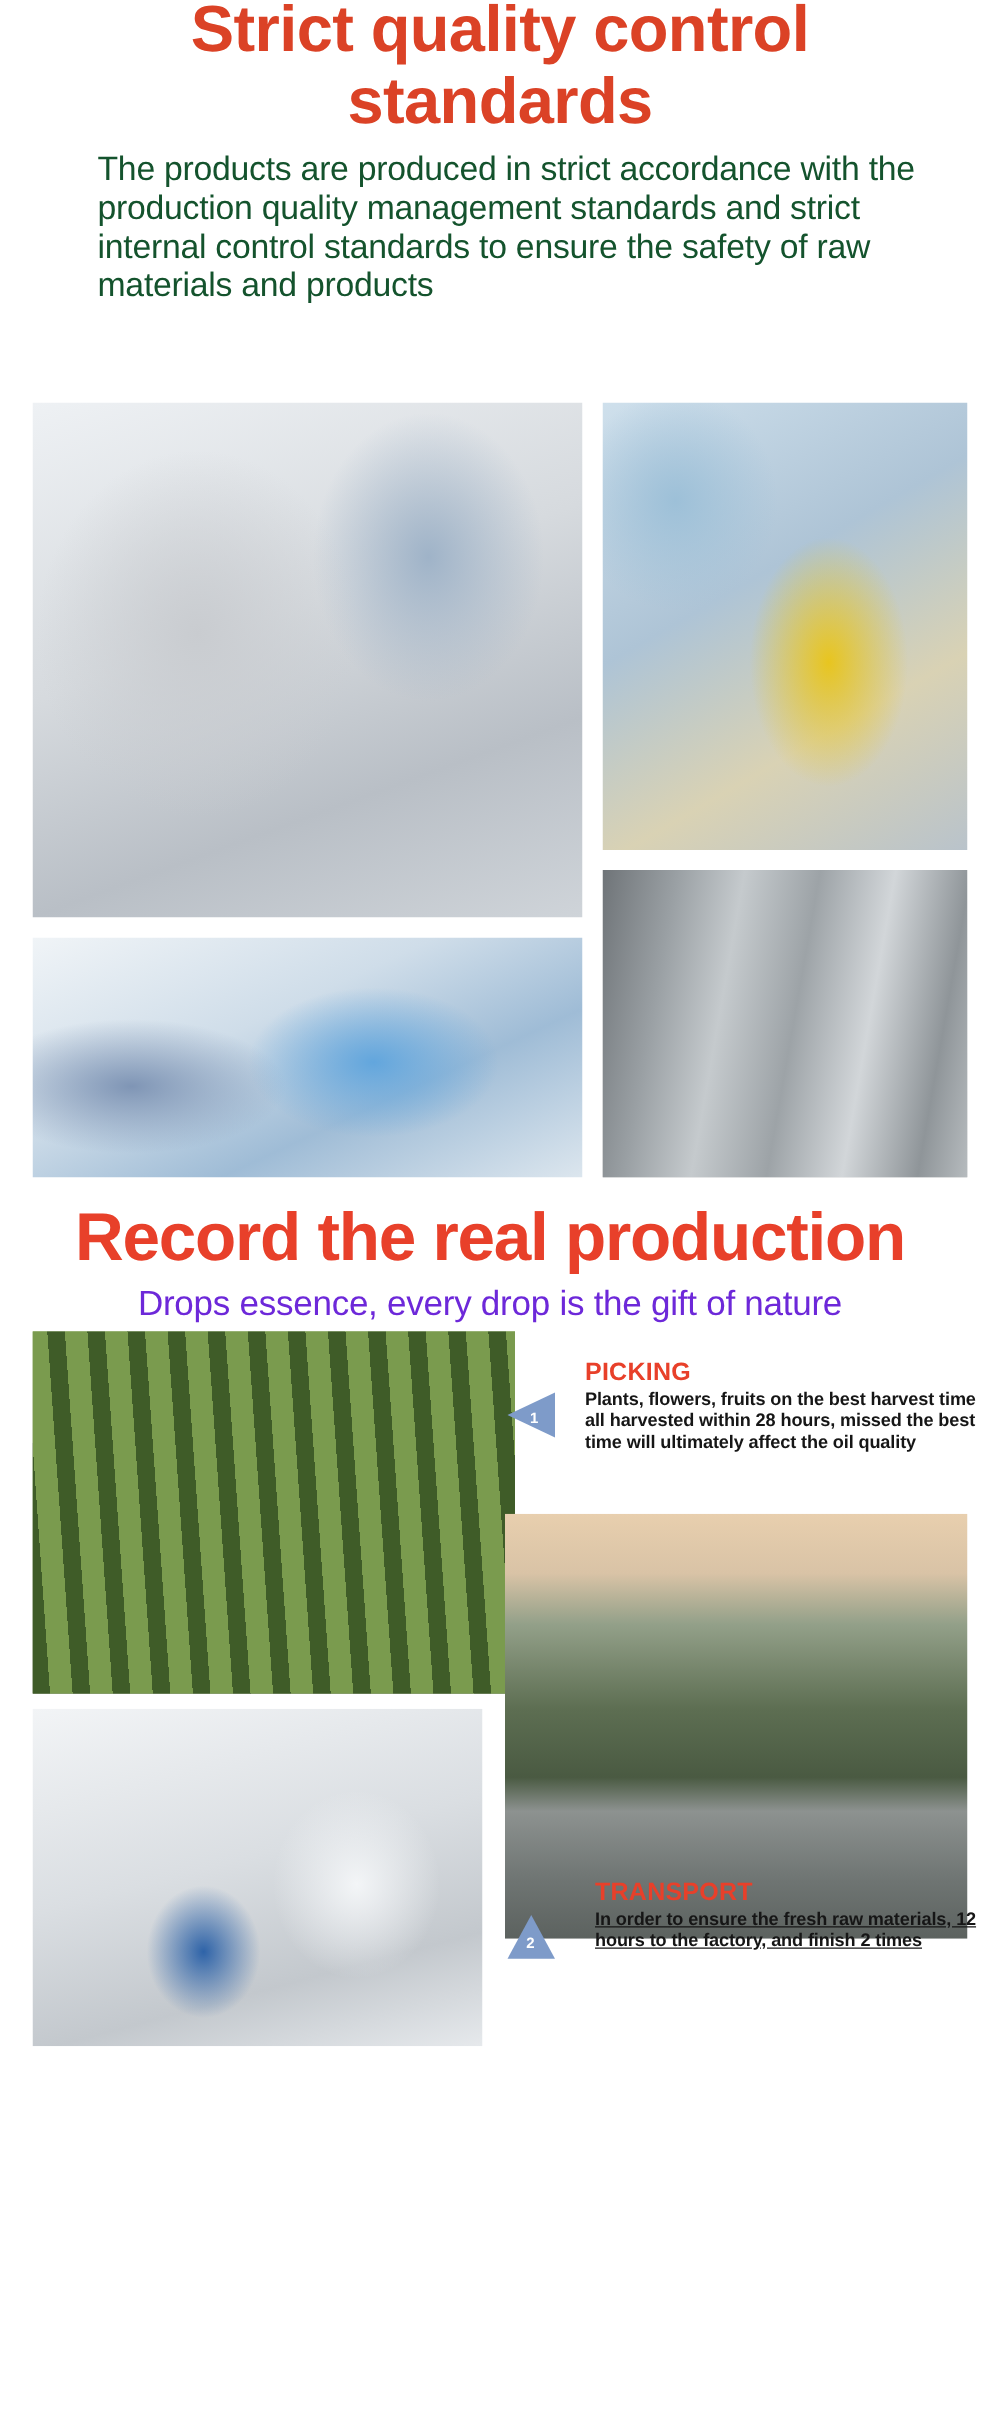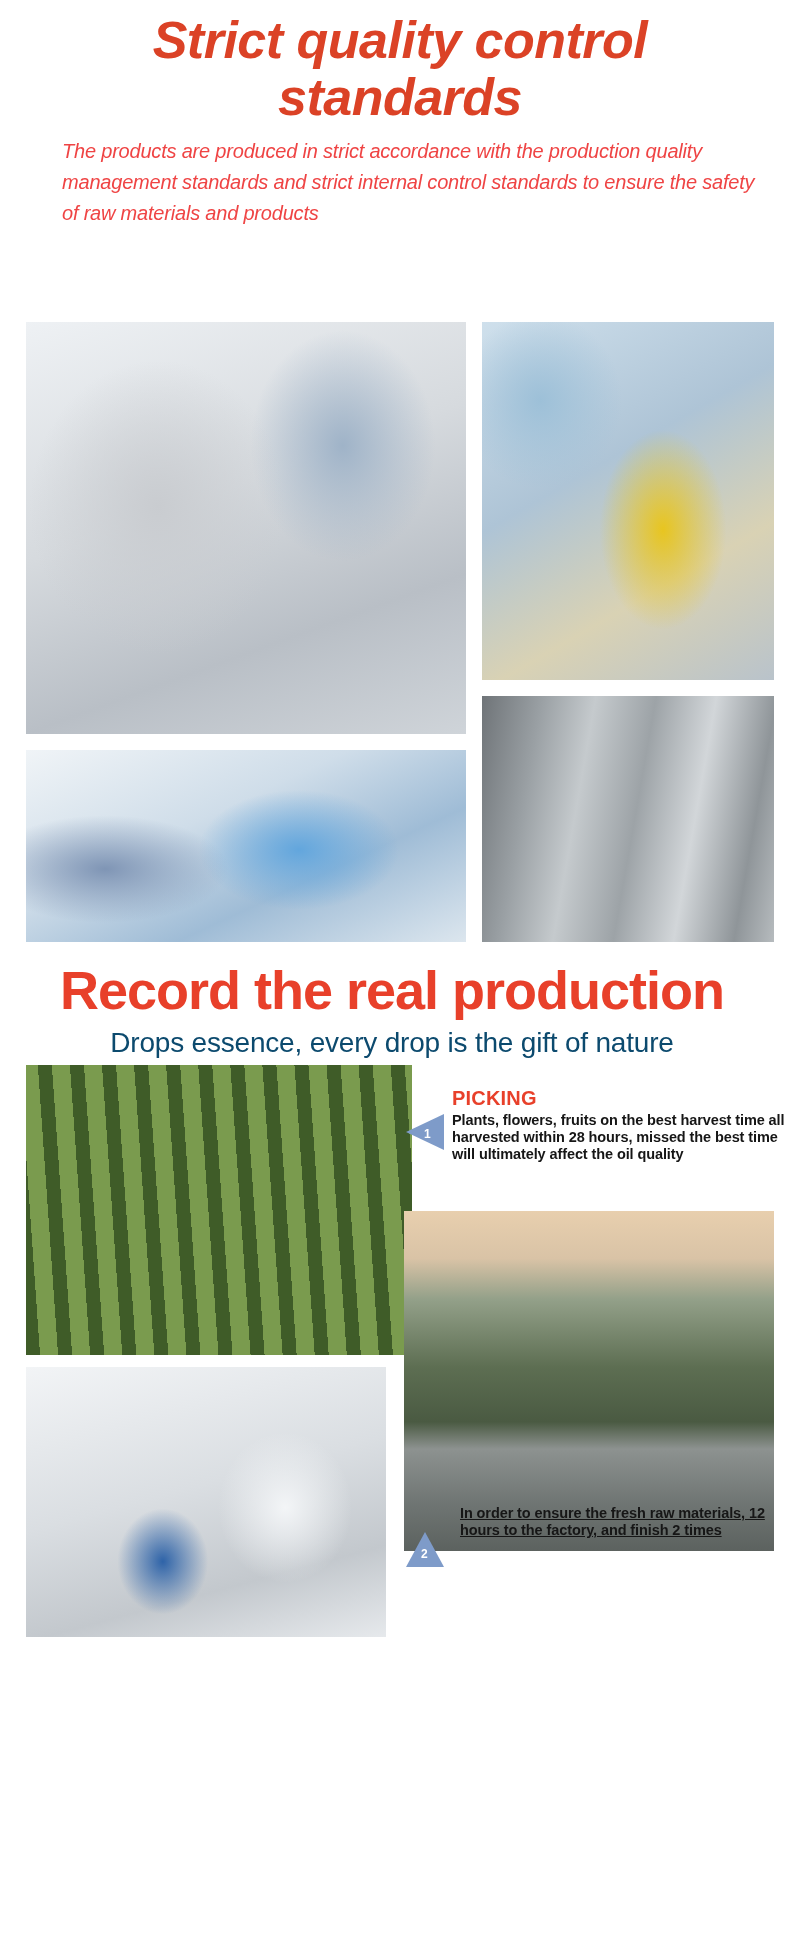--- a/index.html
+++ b/index.html
@@ -14,41 +14,42 @@
   }
 
   .page {
     position: relative;
     width: 800px;
     height: 1937px;
     background: #ffffff;
   }
 
   
-  .section-quality { position: absolute; left: 0; top: 16px; width: 800px; font-style: italic; }
+  .section-quality { position: absolute; left: 0; top: 0; width: 800px; }
 
   .main-title {
     color: #DB4226;
     font-size: 52px;
     line-height: 57px;
     font-weight: bold;
     text-align: center;
     letter-spacing: -0.5px;
     padding: 0 110px;
     margin-top: -4px;
   }
 
   .main-desc {
-    color: #ef4444;
-    font-size: 20px;
+    color: #14532d;
+    font-size: 27px;
     line-height: 31px;
     font-weight: 400;
     text-align: left;
     padding: 10px 30px 0 62px;
     letter-spacing: -0.2px;
+    margin-left: 16px;
   }
 
   
   .quality-grid {
     position: absolute;
     left: 26px;
     top: 322px;
     width: 748px;
     height: 620px;
   }
@@ -66,21 +67,21 @@
 
   .record-title {
     color: #E8402A;
     font-size: 54px;
     line-height: 60px;
     font-weight: bold;
     text-align: center;
     letter-spacing: -1px;
   }
   .record-sub {
-    color: #0c4a6e;
+    color: #6d28d9;
     font-size: 28px;
     line-height: 34px;
     text-align: center;
     font-weight: 400;
     padding-top: 6px;
     letter-spacing: -0.2px;
   }
 
   .record-grid {
     position: absolute;
@@ -116,21 +117,21 @@
   .marker .num {
     position: absolute;
     color: #ffffff;
     font-size: 12px;
     font-weight: bold;
     font-family: "Liberation Sans", sans-serif;
   }
   .marker-left .num { left: 20px; top: 18px; }
   .marker-up   .num { left: 17px; top: 22px; }
 
-  .step-body { flex: 1 1 auto; padding-left: 6px; }
+  .step-body { flex: 1 1 auto; padding-left: 6px; margin-left: 16px; }
 
   .step-title {
     color: #E8402A;
     font-size: 20px;
     font-weight: bold;
     line-height: 23px;
     letter-spacing: 0.2px;
   }
   .step-text {
     color: #161616;
@@ -243,18 +244,19 @@
     </div>
 
     <div class="step step-transport">
       <div class="marker marker-up">
         <svg class="tri" width="42" height="46" viewBox="0 0 42 46">
           <polygon points="21,7 40,42 2,42" fill="#7E9BC9"></polygon>
         </svg>
         <span class="num">2</span>
       </div>
       <div class="step-body">
+        <div class="step-title">TRANSPORT</div>
         <div class="step-text">In order to ensure the fresh raw materials, 12 hours to the factory, and finish 2 times</div>
       </div>
     </div>
 
   </div>
 </div>
 
 </body></html>

